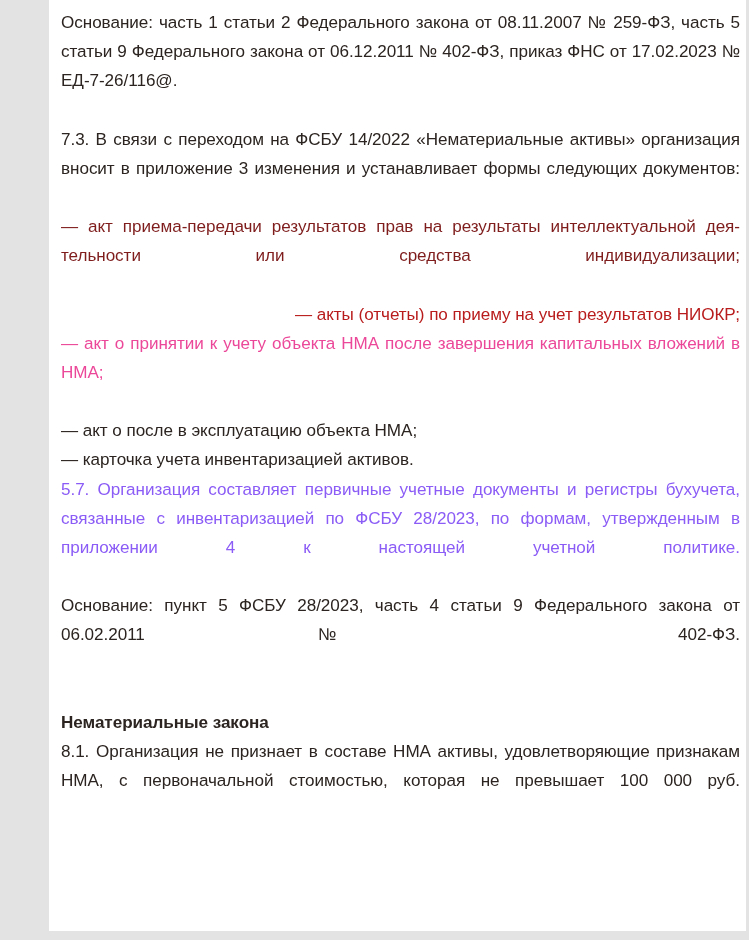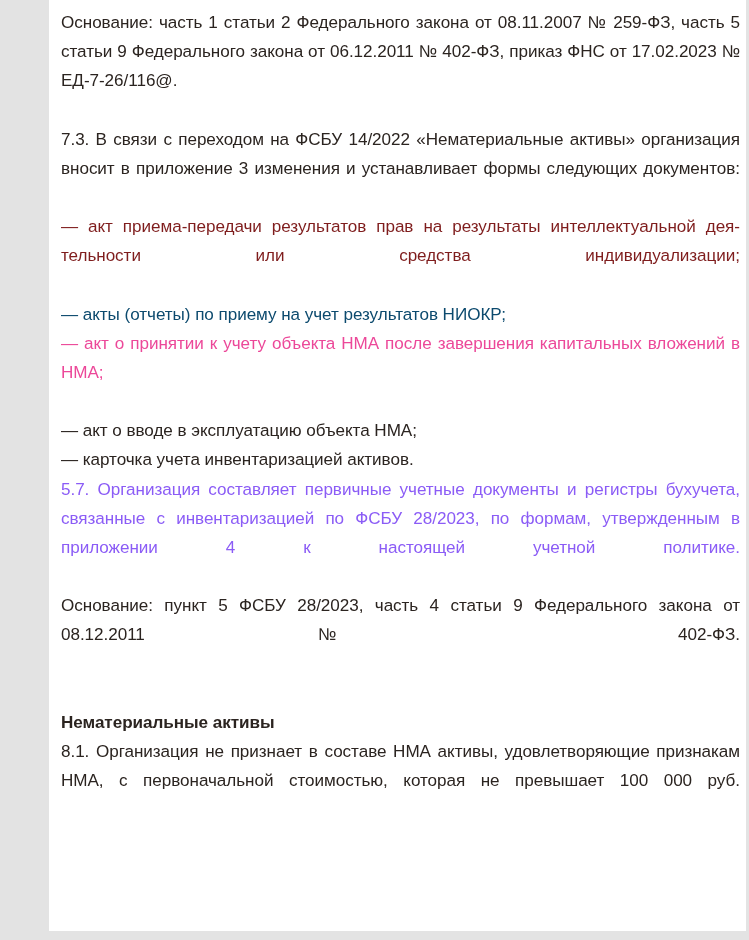--- a/index.html
+++ b/index.html
@@ -118,36 +118,36 @@
 
   <div class="paper" style="background: rgb(255, 255, 255);">
     <div class="content">
 
       <p class="para" style="color: rgb(43, 36, 32);">Основание: часть 1 статьи 2 Федерального закона от 08.11.2007 № 259-ФЗ, часть 5 ста­тьи 9 Федерального закона от 06.12.2011 № 402-ФЗ, приказ ФНС от 17.02.2023 № ЕД-7-26/116@.</p>
 
       <p class="para" style="color: rgb(43, 36, 32);">7.3. В связи с переходом на ФСБУ 14/2022 «Нематериальные активы» органи­зация вносит в приложение 3 изменения и устанавливает формы следующих документов:</p>
 
       <p class="para" style="color: #7f1d1d;">— акт приема-передачи результатов прав на результаты интеллектуальной дея­тельности или средства индивидуализации;</p>
 
-      <p class="nojust" style="color: #0c4a6e;">— акты (отчеты) по приему на учет результатов НИОКР;</p>
+      <p class="nojust" style="color: #b91c1c; text-align: right;">— акты (отчеты) по приему на учет результатов НИОКР;</p>
 
       <p class="para" style="color: #ec4899;">— акт о принятии к учету объекта НМА после завершения капитальных вложе­ний в НМА;</p>
 
-      <p class="nojust" style="color: rgb(43, 36, 32);">— акт о вводе в эксплуатацию объекта НМА;</p>
+      <p class="nojust" style="color: rgb(43, 36, 32);">— акт о после в эксплуатацию объекта НМА;</p>
 
 
       <p class="nojust" style="color: rgb(43, 36, 32);">— карточка учета инвентаризацией активов.</p>
 
 
       <p class="para" style="color: #8b5cf6;">5.7. Организация составляет первичные учетные документы и регистры бухуче­та, связанные с инвентаризацией по ФСБУ 28/2023, по формам, утвержденным в приложении 4 к настоящей учетной политике.</p>
 
-      <p class="para" style="color: rgb(43, 36, 32);">Основание: пункт 5 ФСБУ 28/2023, часть 4 статьи 9 Федерального закона от 08.12.2011 № 402-ФЗ.</p>
+      <p class="para" style="color: rgb(43, 36, 32);">Основание: пункт 5 ФСБУ 28/2023, часть 4 статьи 9 Федерального закона от 06.02.2011 № 402-ФЗ.</p>
 
       <div class="spacer"></div>
 
-      <h3 class="heading" style="color: rgb(43, 36, 32);">Нематериальные активы</h3>
+      <h3 class="heading" style="color: rgb(43, 36, 32);">Нематериальные закона</h3>
 
 
       <p class="para" style="color: rgb(43, 36, 32);">8.1. Организация не признает в составе НМА активы, удовлетворяющие при­знакам НМА, с первоначальной стоимостью, которая не превышает 100 000 руб.</p>
 
     </div>
   </div>
 </div>
 
 </body></html>

